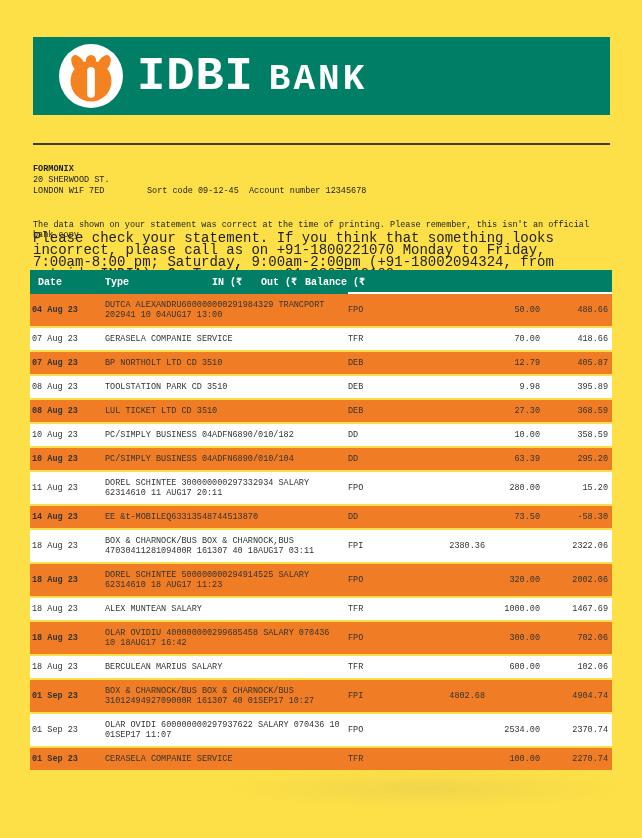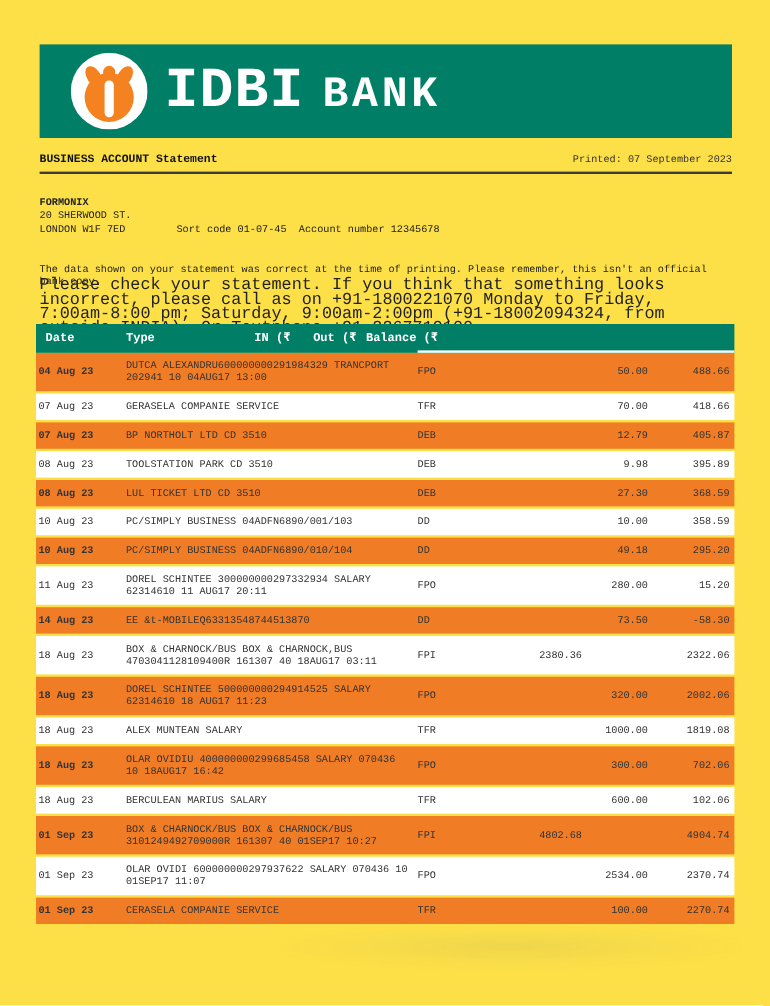--- a/index.html
+++ b/index.html
@@ -67,34 +67,30 @@
         </g>
         <rect x="44" y="36" width="12" height="48" rx="6" fill="#ffffff"></rect>
       </svg>
     </div>
     <div class="brand-text">
       <span class="brand-primary">IDBI</span>
       <span class="brand-secondary">BANK</span>
     </div>
   </div>
 
-  <div class="title-row">
-    <span class="stmt-title">BUSINESS ACCOUNT Statement</span>
-    <span class="printed">Printed: 07 September 2023</span>
-  </div>
   <div class="title-rule"></div>
 
   <div class="addr-block">
     <div class="addr-name">FORMONIX</div>
     <div>20 SHERWOOD ST.</div>
     <div>LONDON W1F 7ED</div>
   </div>
 
   <div class="acct-block">
-    <div>Sort code 01-07-45  Account number 12345678</div>
+    <div>Sort code 09-12-45  Account number 12345678</div>
   </div>
 
   <div class="notice-1">The data shown on your statement was correct at the time of printing. Please remember, this isn't an official bank copy.</div>
   <div class="notice-2">Please check your statement. If you think that something looks incorrect, please call as on +91-1800221070 Monday to Friday, 7:00am-8:00 pm; Saturday, 9:00am-2:00pm (+91-18002094324, from outside INDIA). Or Textphone +91-2267719100</div>
 
   <div class="stmt-table">
     <div class="thead" style="background: rgb(0, 126, 102);">
       <div class="cell-date">Date</div>
       <div class="cell-type">Type</div>
       <div class="cell-in">IN (₹</div>
@@ -138,32 +134,32 @@
         <div class="row row-orange" style="background: rgb(240, 125, 38);">
       <div class="cell-date">08 Aug 23</div>
       <div class="cell-desc">LUL TICKET LTD CD 3510</div>
       <div class="cell-type">DEB</div>
       <div class="cell-in"></div>
       <div class="cell-out">27.30</div>
       <div class="cell-balance">368.59</div>
     </div>
         <div class="row row-white">
       <div class="cell-date">10 Aug 23</div>
-      <div class="cell-desc">PC/SIMPLY BUSINESS 04ADFN6890/001/103</div>
+      <div class="cell-desc">PC/SIMPLY BUSINESS 04ADFN6890/010/182</div>
       <div class="cell-type">DD</div>
       <div class="cell-in"></div>
       <div class="cell-out">10.00</div>
       <div class="cell-balance">358.59</div>
     </div>
         <div class="row row-orange" style="background: rgb(240, 125, 38);">
       <div class="cell-date">10 Aug 23</div>
       <div class="cell-desc">PC/SIMPLY BUSINESS 04ADFN6890/010/104</div>
       <div class="cell-type">DD</div>
       <div class="cell-in"></div>
-      <div class="cell-out">49.18</div>
+      <div class="cell-out">63.39</div>
       <div class="cell-balance">295.20</div>
     </div>
         <div class="row row-white">
       <div class="cell-date">11 Aug 23</div>
       <div class="cell-desc">DOREL SCHINTEE 300000000297332934 SALARY 62314610 11 AUG17 20:11</div>
       <div class="cell-type">FPO</div>
       <div class="cell-in"></div>
       <div class="cell-out">280.00</div>
       <div class="cell-balance">15.20</div>
     </div>
@@ -190,21 +186,21 @@
       <div class="cell-in"></div>
       <div class="cell-out">320.00</div>
       <div class="cell-balance">2002.06</div>
     </div>
         <div class="row row-white">
       <div class="cell-date">18 Aug 23</div>
       <div class="cell-desc">ALEX MUNTEAN SALARY</div>
       <div class="cell-type">TFR</div>
       <div class="cell-in"></div>
       <div class="cell-out">1000.00</div>
-      <div class="cell-balance">1819.08</div>
+      <div class="cell-balance">1467.69</div>
     </div>
         <div class="row row-orange" style="background: rgb(240, 125, 38);">
       <div class="cell-date">18 Aug 23</div>
       <div class="cell-desc">OLAR OVIDIU 400000000299685458 SALARY 070436 10 18AUG17 16:42</div>
       <div class="cell-type">FPO</div>
       <div class="cell-in"></div>
       <div class="cell-out">300.00</div>
       <div class="cell-balance">702.06</div>
     </div>
         <div class="row row-white">

